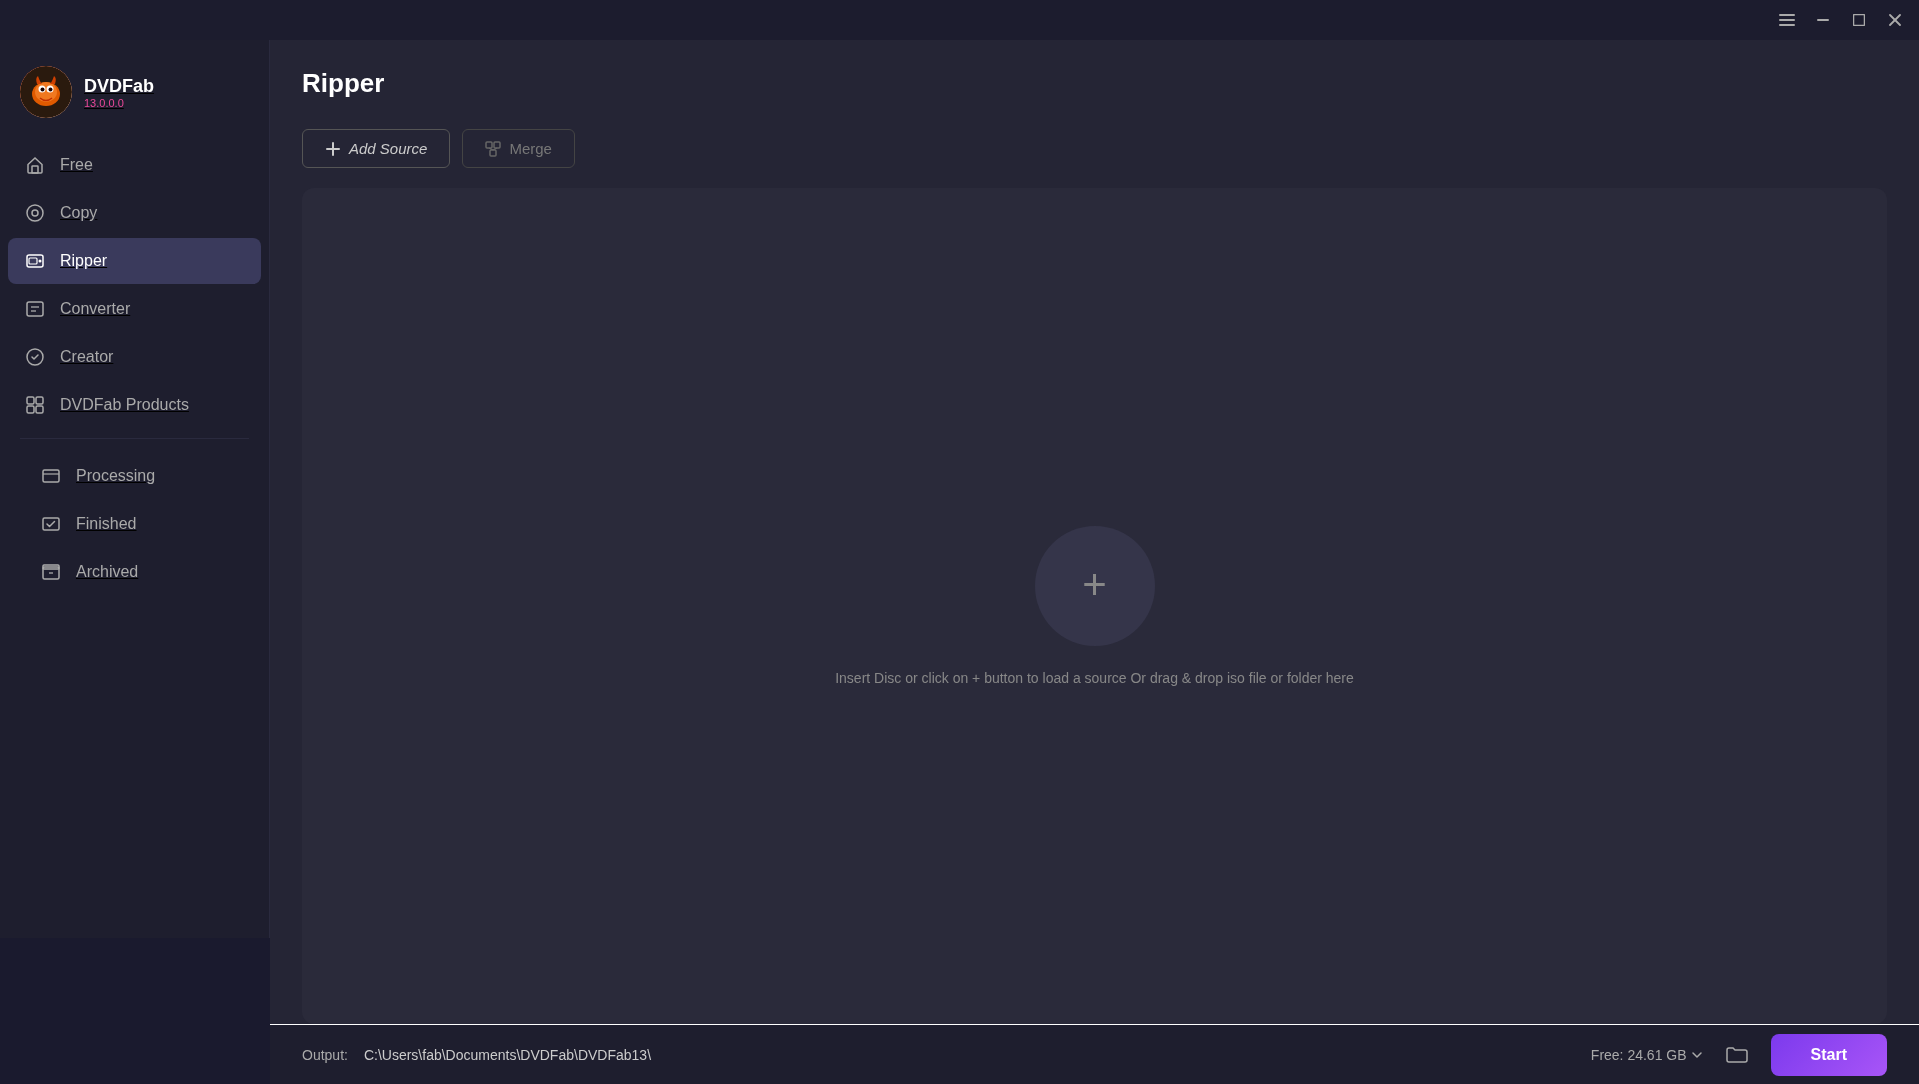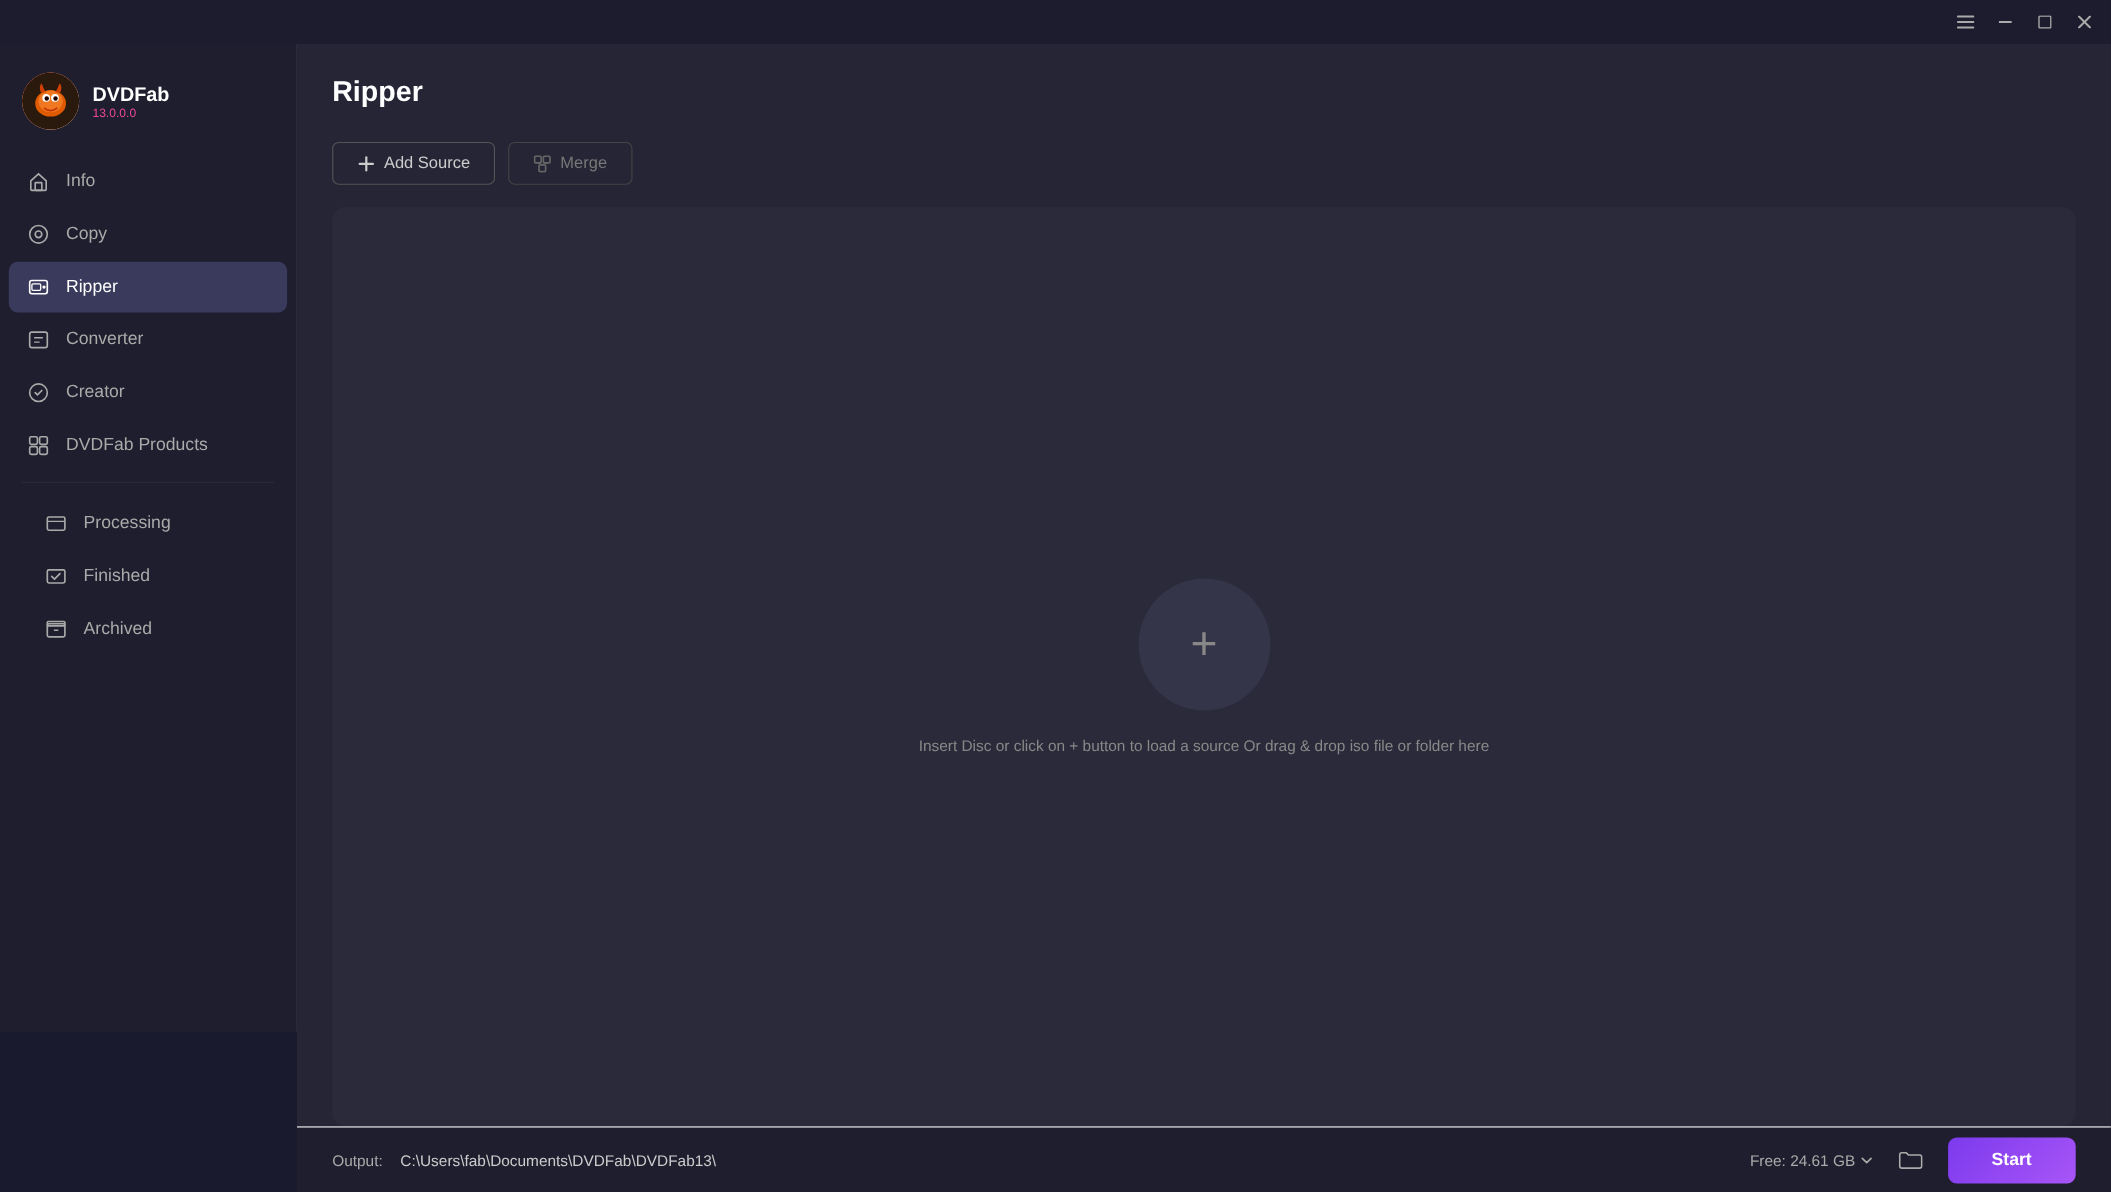--- a/index.html
+++ b/index.html
@@ -56,20 +56,21 @@
     
     .sidebar {
       width: 270px;
       min-width: 270px;
       height: 938px;
       background: #1e1e2e;
       padding-top: 50px;
       display: flex;
       flex-direction: column;
       border-right: 1px solid #2a2a3e;
+      text-decoration: underline;
     }
 
     .logo-section {
       display: flex;
       align-items: center;
       gap: 12px;
       padding: 16px 20px 24px 20px;
     }
 
     .logo-icon {
@@ -192,20 +193,21 @@
       align-items: center;
       gap: 8px;
       padding: 10px 22px;
       background: transparent;
       border: 1.5px solid #555;
       border-radius: 6px;
       color: #ccc;
       font-size: 15px;
       cursor: pointer;
       transition: border-color 0.15s, color 0.15s;
+      font-style: italic;
     }
 
     .btn-merge {
       display: flex;
       align-items: center;
       gap: 8px;
       padding: 10px 22px;
       background: transparent;
       border: 1.5px solid #444;
       border-radius: 6px;
@@ -369,21 +371,21 @@
 
   <div class="nav-section">
 
     <div class="nav-item">
       <div class="nav-icon">
         <svg width="20" height="20" viewBox="0 0 20 20" fill="none">
           <path d="M3 9.5L10 3l7 6.5V17a1 1 0 01-1 1H4a1 1 0 01-1-1V9.5z" stroke="#aaa" stroke-width="1.5" fill="none"></path>
           <rect x="7" y="11" width="6" height="7" rx="0.5" stroke="#aaa" stroke-width="1.5" fill="none"></rect>
         </svg>
       </div>
-      <span>Info</span>
+      <span>Free</span>
     </div>
 
     <div class="nav-item">
       <div class="nav-icon">
         <svg width="20" height="20" viewBox="0 0 20 20" fill="none">
           <circle cx="10" cy="10" r="8" stroke="#aaa" stroke-width="1.5" fill="none"></circle>
           <circle cx="10" cy="10" r="3" stroke="#aaa" stroke-width="1.5" fill="none"></circle>
         </svg>
       </div>
       <span>Copy</span>

